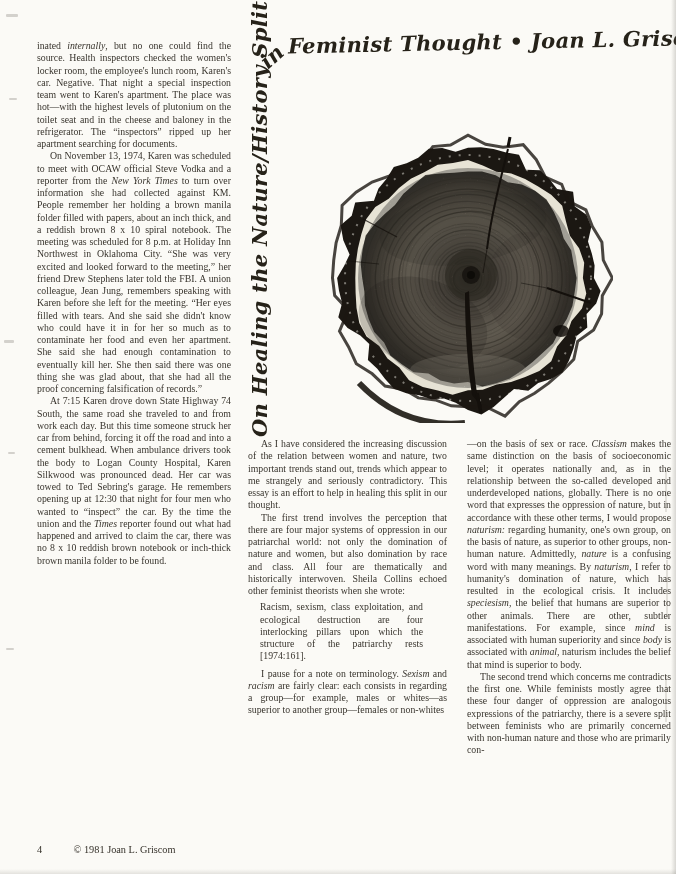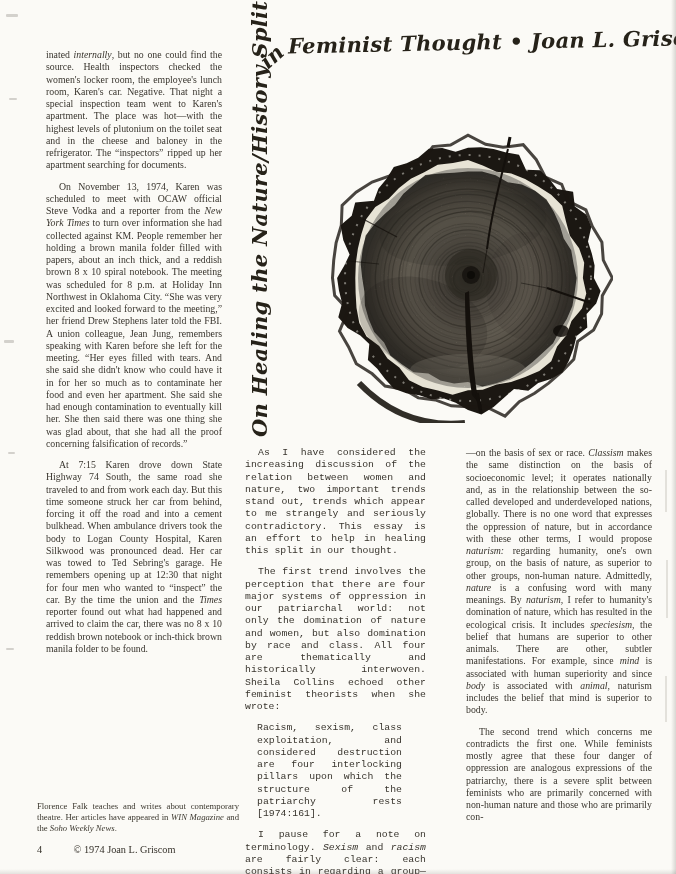--- a/index.html
+++ b/index.html
@@ -6,25 +6,25 @@
   .page{
     position:relative;width:676px;height:874px;margin:0 auto;
     background:#fbfaf6;overflow:hidden;
     font-family:"Liberation Serif",serif;color:#38342d;
   }
   .edge-right{position:absolute;right:0;top:0;width:5px;height:100%;
     background:linear-gradient(to right,rgba(0,0,0,0),rgba(90,88,82,.22));}
   .edge-bottom{position:absolute;left:0;bottom:0;width:100%;height:5px;
     background:linear-gradient(to bottom,rgba(0,0,0,0),rgba(90,88,82,.15));}
   .col{position:absolute;text-align:justify;font-size:9.8px;line-height:12.25px;}
-  .col p{margin:9px;text-indent:13px;}
+  .col p{margin:0;text-indent:13px;}
   .col p.noind{text-indent:0;}
   .col1{left:37px;top:40px;width:194px;height:762px;overflow:hidden;}
-  .col2{left:236px;top:438px;width:199px;font-family:Liberation Mono, monospace;}
-  .col3{left:457px;top:438px;width:204px;}
+  .col2{left:248px;top:438px;width:199px;}
+  .col3{left:467px;top:438px;width:204px;}
   .quote{margin:4px 24px 5px 12px;}
   .quote p{text-indent:0;}
   .bio{position:absolute;left:37px;top:801px;width:202px;
     font-size:8.7px;line-height:10.9px;text-align:justify;color:#3c382f;}
   .footer{position:absolute;left:37px;top:844px;font-size:10.3px;color:#35312a;}
   .footer .pgnum{display:inline-block;width:34px;}
   .title{font-family:"DejaVu Serif","Liberation Serif",serif;
     font-weight:bold;font-style:italic;color:#262219;white-space:nowrap;}
   .title-vertical{position:absolute;left:247px;top:437px;font-size:21px;
     transform:rotate(-90deg);transform-origin:0 0;letter-spacing:.3px;}
@@ -128,32 +128,31 @@
   <div class="col col1">
     <p class="noind">inated <i>internally</i>, but no one could find the source. Health inspectors checked the women's locker room, the employee's lunch room, Karen's car. Negative. That night a special inspection team went to Karen's apartment. The place was hot—with the highest levels of plutonium on the toilet seat and in the cheese and baloney in the refrigerator. The “inspectors” ripped up her apartment searching for documents.</p>
     <p>On November 13, 1974, Karen was scheduled to meet with OCAW official Steve Vodka and a reporter from the <i>New York Times</i> to turn over information she had collected against KM. People remember her holding a brown manila folder filled with papers, about an inch thick, and a reddish brown 8 x 10 spiral notebook. The meeting was scheduled for 8 p.m. at Holiday Inn Northwest in Oklahoma City. “She was very excited and looked forward to the meeting,” her friend Drew Stephens later told the FBI. A union colleague, Jean Jung, remembers speaking with Karen before she left for the meeting. “Her eyes filled with tears. And she said she didn't know who could have it in for her so much as to contaminate her food and even her apartment. She said she had enough contamination to eventually kill her. She then said there was one thing she was glad about, that she had all the proof concerning falsification of records.”</p>
     <p>At 7:15 Karen drove down State Highway 74 South, the same road she traveled to and from work each day. But this time someone struck her car from behind, forcing it off the road and into a cement bulkhead. When ambulance drivers took the body to Logan County Hospital, Karen Silkwood was pronounced dead. Her car was towed to Ted Sebring's garage. He remembers opening up at 12:30 that night for four men who wanted to “inspect” the car. By the time the union and the <i>Times</i> reporter found out what had happened and arrived to claim the car, there was no 8 x 10 reddish brown notebook or inch-thick brown manila folder to be found.</p>
   </div>
 
   <div class="col col2">
     <p>As I have considered the increasing discussion of the relation between women and nature, two important trends stand out, trends which appear to me strangely and seriously contradictory. This essay is an effort to help in healing this split in our thought.</p>
     <p>The first trend involves the perception that there are four major systems of oppression in our patriarchal world: not only the domination of nature and women, but also domination by race and class. All four are thematically and historically interwoven. Sheila Collins echoed other feminist theorists when she wrote:</p>
     <div class="quote">
-      <p>Racism, sexism, class exploitation, and considered destruction are four interlocking pillars upon which the structure of the patriarchy rests [1974:161].</p>
+      <p>Racism, sexism, class exploitation, and ecological destruction are four interlocking pillars upon which the structure of the patriarchy rests [1974:161].</p>
     </div>
     <p>I pause for a note on terminology. <i>Sexism</i> and <i>racism</i> are fairly clear: each consists in regarding a group—for example, males or whites—as superior to another group—females or non-whites</p>
   </div>
 
   <div class="col col3">
     <p class="noind">—on the basis of sex or race. <i>Classism</i> makes the same distinction on the basis of socioeconomic level; it operates nationally and, as in the relationship between the so-called developed and underdeveloped nations, globally. There is no one word that expresses the oppression of nature, but in accordance with these other terms, I would propose <i>naturism:</i> regarding humanity, one's own group, on the basis of nature, as superior to other groups, non-human nature. Admittedly, <i>nature</i> is a confusing word with many meanings. By <i>naturism</i>, I refer to humanity's domination of nature, which has resulted in the ecological crisis. It includes <i>speciesism</i>, the belief that humans are superior to other animals. There are other, subtler manifestations. For example, since <i>mind</i> is associated with human superiority and since <i>body</i> is associated with <i>animal</i>, naturism includes the belief that mind is superior to body.</p>
     <p>The second trend which concerns me contradicts the first one. While feminists mostly agree that these four danger of oppression are analogous expressions of the patriarchy, there is a severe split between feminists who are primarily concerned with non-human nature and those who are primarily con-</p>
   </div>
 
-  <div class="bio">Florence Falk teaches and writes about contemporary theatre. Her articles have appeared in <i>WIN Magazine</i> and the <i>Soho Weekly News</i>.</div>
 
   <div class="footer">
     <span class="pgnum">4</span>
-    <span>© 1974 Joan L. Griscom</span>
+    <span>© 1981 Joan L. Griscom</span>
   </div>
 
   <div class="edge-right"></div>
   <div class="edge-bottom"></div>
 </div>
 
 </body></html>

